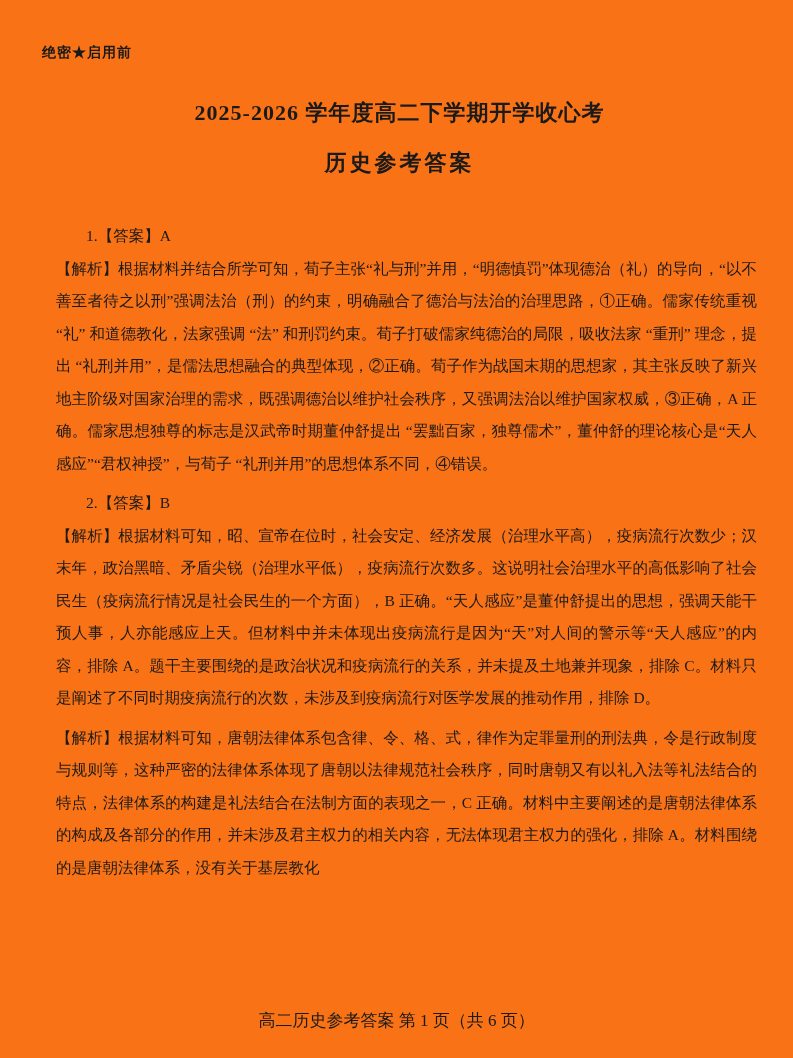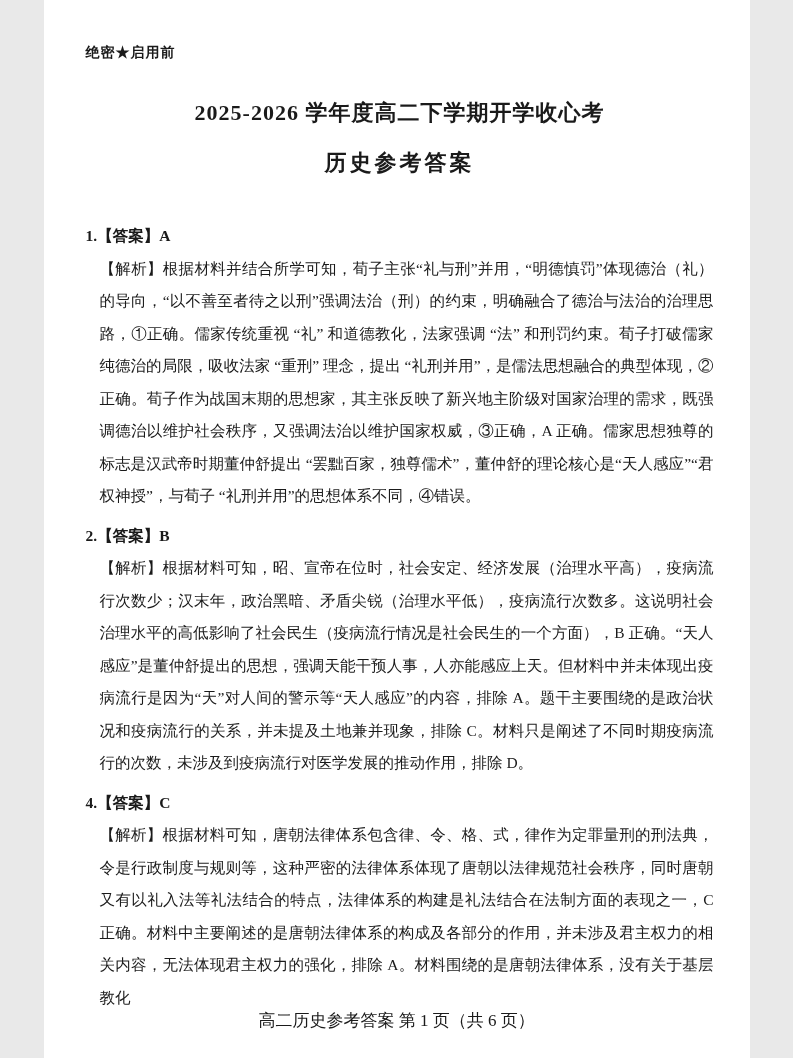--- a/index.html
+++ b/index.html
@@ -3,24 +3,24 @@
 <meta charset="utf-8">
 <style>
   * { margin: 0; padding: 0; box-sizing: border-box; }
   html, body { background: #e9e9e9; }
   body {
     font-family: "Liberation Serif", "DejaVu Serif", serif;
     color: #1a1a1a;
   }
   .page {
     position: relative;
-    width: 706px;
+    width: 793px;
     height: 1058px;
     margin: 0 auto;
-    background: #ffffff;
+    background: #f97316;
     padding: 44px 36px 0 42px;
     overflow: hidden;
   }
   .classification {
     font-size: 14px;
     font-weight: bold;
     letter-spacing: 1px;
   }
   .title {
     margin-top: 36px;
@@ -38,21 +38,22 @@
   }
   .answers {
     margin-top: 42px;
   }
   .answer-block {
     margin-bottom: 7px;
   }
   .answer-line {
     font-size: 15.5px;
     line-height: 32.5px;
-    font-weight: bold;
+    font-weight: normal;
+    margin-left: 44px;
   }
   .analysis {
     margin-left: 14px;
     font-size: 15.5px;
     line-height: 32.5px;
     text-align: justify;
     text-justify: inter-ideograph;
   }
   .footer {
     position: absolute;
@@ -84,21 +85,20 @@
 
     <section class="answer-block">
       <div class="answer-line">2.【答案】B</div>
       <div class="analysis">【解析】根据材料可知，昭、宣帝在位时，社会安定、经济发展（治理水平高），疫病流行次数少；汉末年，政治黑暗、矛盾尖锐（治理水平低），疫病流行次数多。这说明社会治理水平的高低影响了社会民生（疫病流行情况是社会民生的一个方面），B 正确。“天人感应”是董仲舒提出的思想，强调天能干预人事，人亦能感应上天。但材料中并未体现出疫病流行是因为“天”对人间的警示等“天人感应”的内容，排除 A。题干主要围绕的是政治状况和疫病流行的关系，并未提及土地兼并现象，排除 C。材料只是阐述了不同时期疫病流行的次数，未涉及到疫病流行对医学发展的推动作用，排除 D。</div>
     </section>
 
     <section class="answer-block">
     </section>
 
     <section class="answer-block">
-      <div class="answer-line">4.【答案】C</div>
       <div class="analysis">【解析】根据材料可知，唐朝法律体系包含律、令、格、式，律作为定罪量刑的刑法典，令是行政制度与规则等，这种严密的法律体系体现了唐朝以法律规范社会秩序，同时唐朝又有以礼入法等礼法结合的特点，法律体系的构建是礼法结合在法制方面的表现之一，C 正确。材料中主要阐述的是唐朝法律体系的构成及各部分的作用，并未涉及君主权力的相关内容，无法体现君主权力的强化，排除 A。材料围绕的是唐朝法律体系，没有关于基层教化</div>
     </section>
 
   </div>
 
   <div class="footer">高二历史参考答案 第 1 页（共 6 页）</div>
 
 </div>
 
 </body></html>

